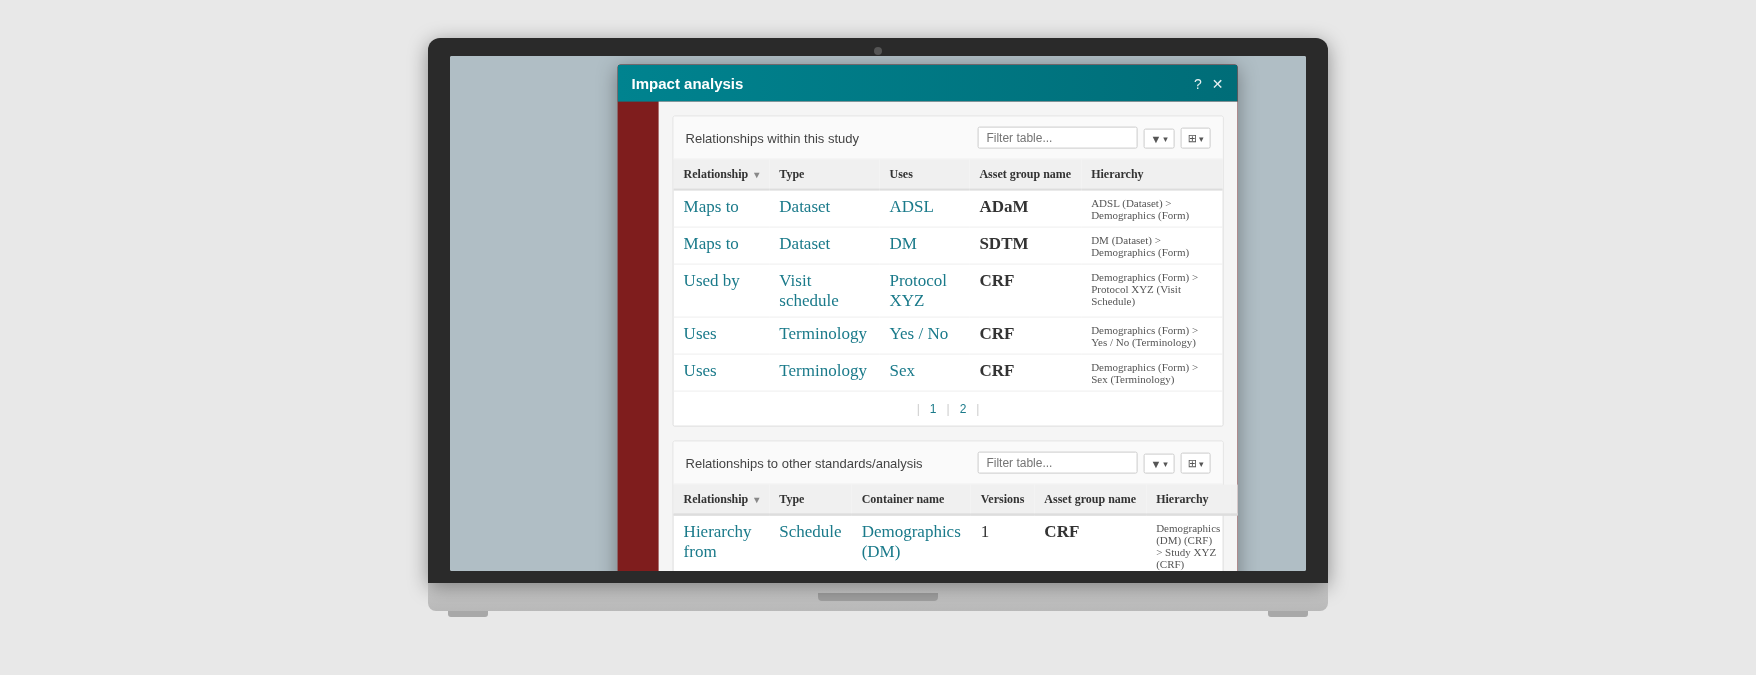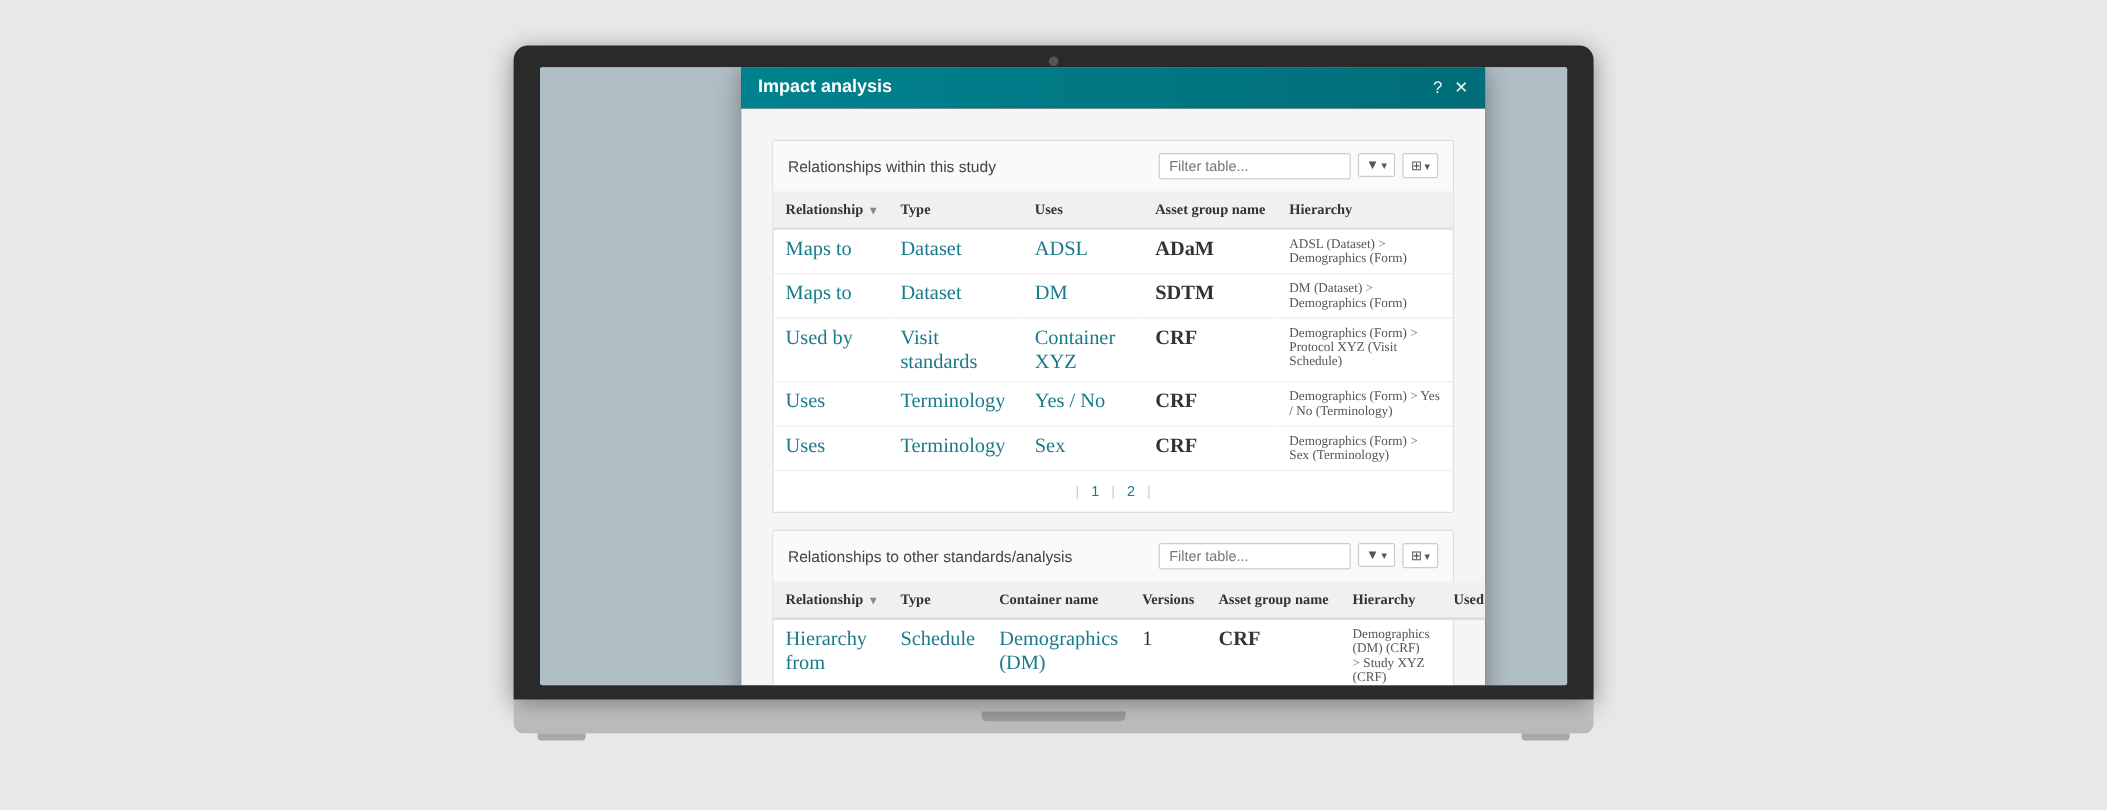--- a/index.html
+++ b/index.html
@@ -106,22 +106,23 @@
       align-items: center;
     }
     .dialog-header-icon {
       color: #fff;
       cursor: pointer;
       font-size: 14px;
       opacity: 0.9;
     }
 
     .dialog-body {
-      padding: 26px;
+      padding: 14px;
       background: #f5f5f5;
+      margin-left: 41px;
     }
 
     
     .section {
       background: #fff;
       border: 1px solid #ddd;
       border-radius: 2px;
       margin-bottom: 14px;
     }
 
@@ -135,21 +136,21 @@
     }
 
     .section-title {
       font-size: 13px;
       color: #444;
       font-weight: normal;
     }
 
     .section-controls {
       display: flex;
-      align-items: flex-start;
+      align-items: flex-end;
       gap: 6px;
       border-radius: 10px;
     }
 
     .filter-input {
       border: 1px solid #ccc;
       border-radius: 2px;
       padding: 3px 8px;
       font-size: 12px;
       color: #999;
@@ -307,22 +308,22 @@
   </tr>
                     <tr>
     <td class="teal-text">Maps to</td>
     <td class="teal-text">Dataset</td>
     <td class="teal-text">DM</td>
     <td class="bold-col">SDTM</td>
     <td class="hierarchy">DM (Dataset) &gt; Demographics (Form)</td>
   </tr>
                     <tr>
     <td class="teal-text">Used by</td>
-    <td class="teal-text">Visit standards</td>
-    <td class="teal-text">Container XYZ</td>
+    <td class="teal-text">Visit schedule</td>
+    <td class="teal-text">Protocol XYZ</td>
     <td class="bold-col">CRF</td>
     <td class="hierarchy">Demographics (Form) &gt; Protocol XYZ (Visit Schedule)</td>
   </tr>
                     <tr>
     <td class="teal-text">Uses</td>
     <td class="teal-text">Terminology</td>
     <td class="teal-text">Yes / No</td>
     <td class="bold-col">CRF</td>
     <td class="hierarchy">Demographics (Form) &gt; Yes / No (Terminology)</td>
   </tr>

